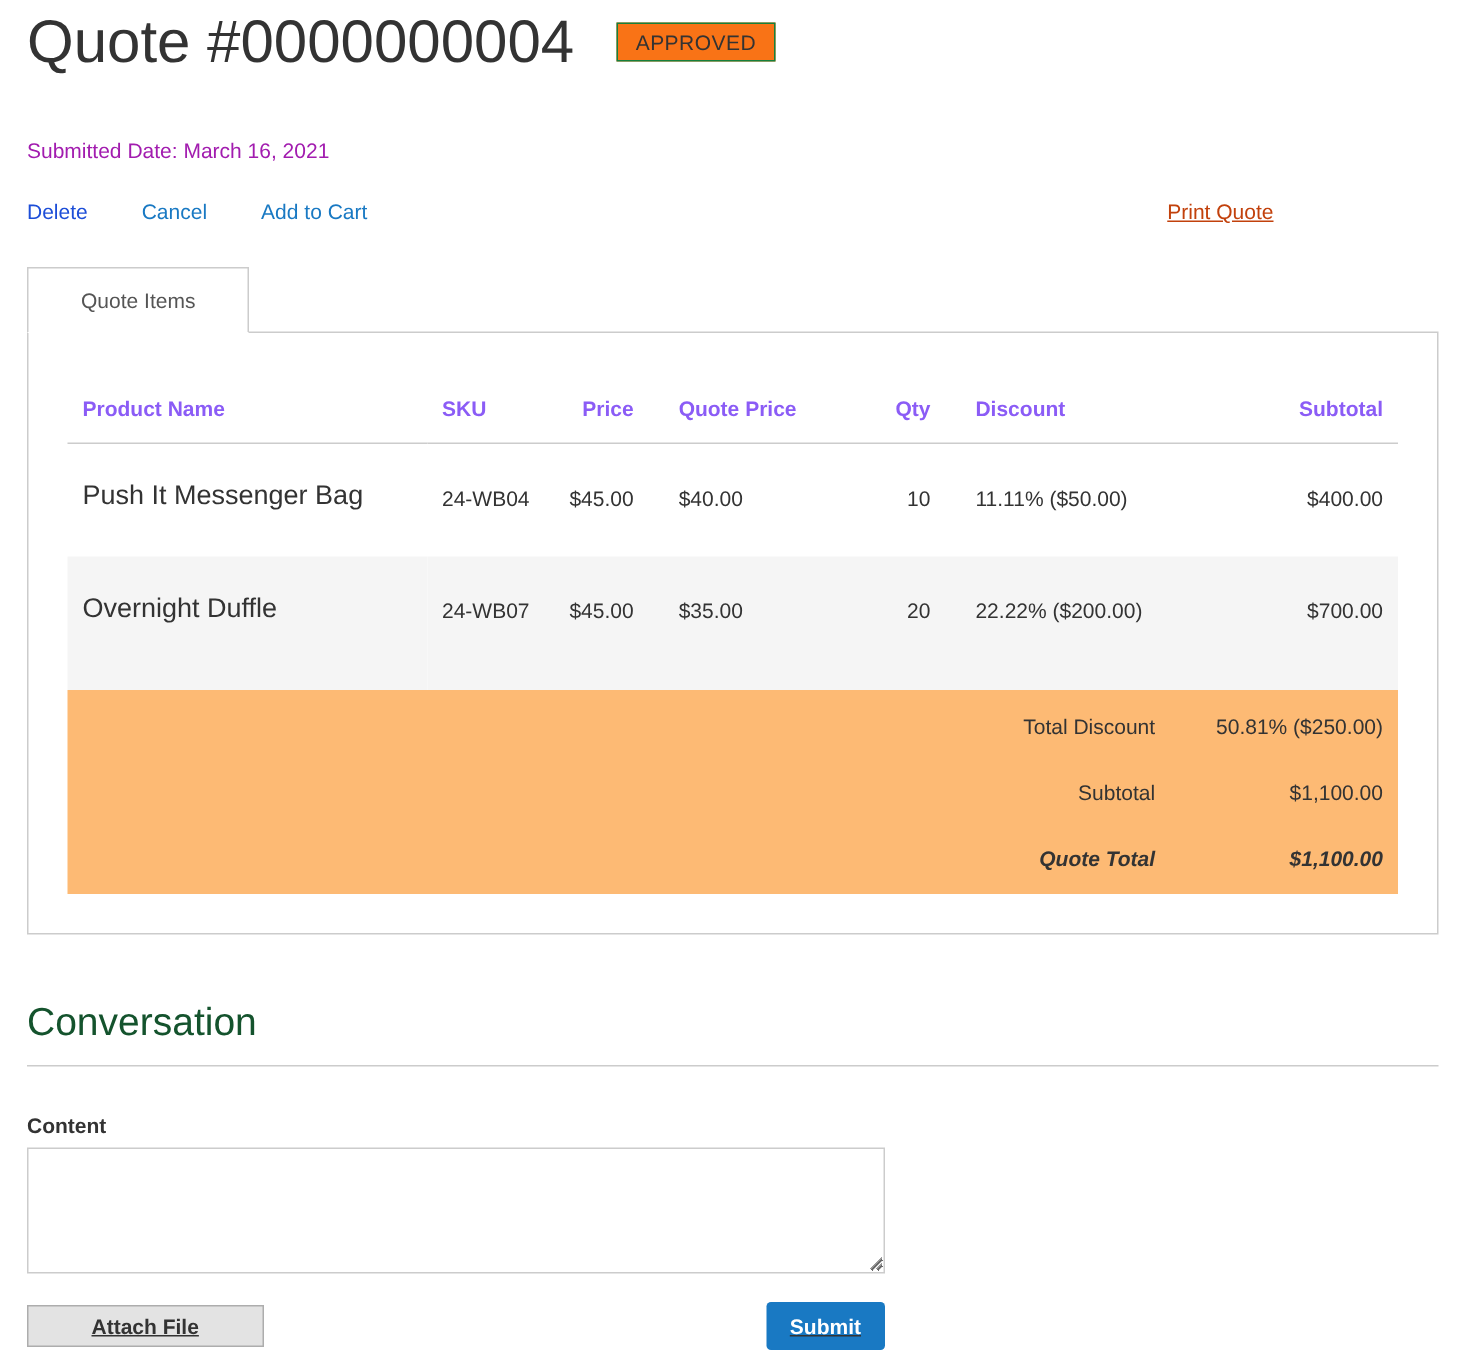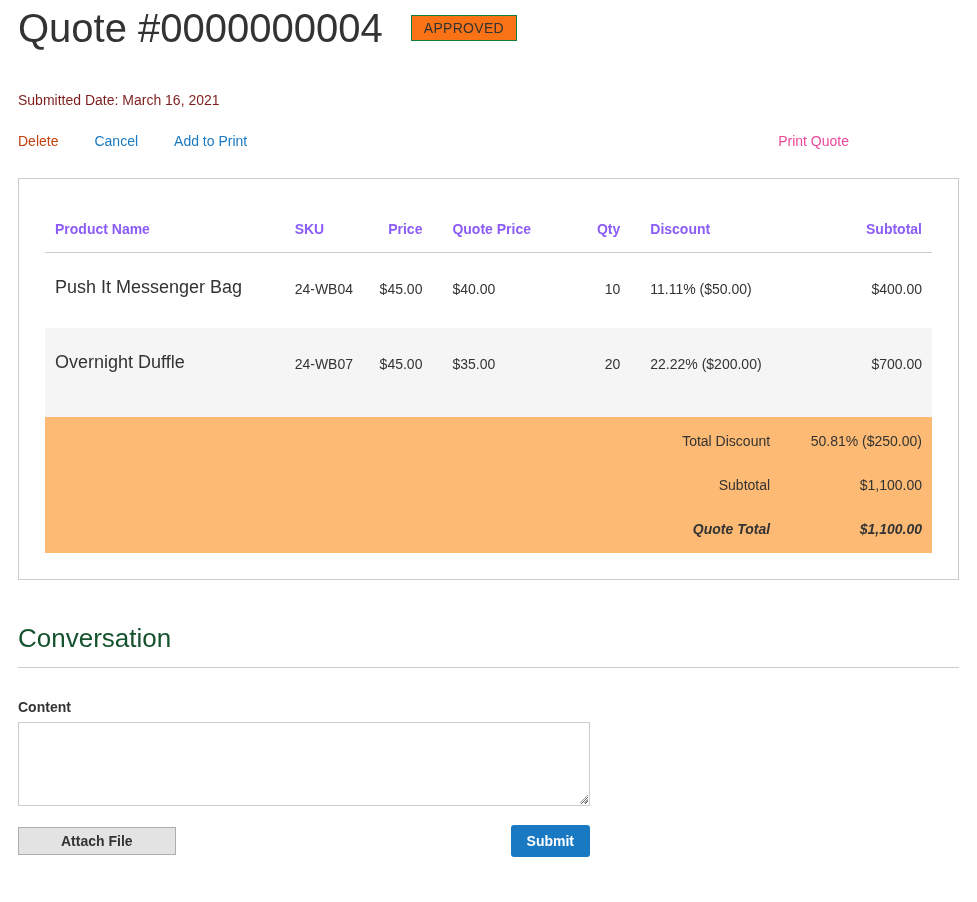--- a/index.html
+++ b/index.html
@@ -16,21 +16,21 @@
   .title-row { display: flex; align-items: flex-start; margin-top: 6px; }
   .page-title {
     font-size: 40px; font-weight: 300; line-height: 1.1;
     margin: 0; color: #333; letter-spacing: 0;
   }
   .status-badge {
     display: inline-block; margin-left: 28px; margin-top: 9px;
     border: 1px solid #15803d; background: #f97316; color: #333;
     font-size: 14px; padding: 4px 12px; letter-spacing: 0.3px;
   }
-  .submitted-date { margin-top: 42px; font-size: 14px; color: #7f1d1d; }
+  .submitted-date { margin-top: 42px; font-size: 14px; color: #a21caf; }
 
   
   .actions-row { display: flex; align-items: center; margin-top: 25px; }
   .actions-row a { text-decoration: none; font-size: 14px; cursor: pointer; }
   .left-links { display: flex; gap: 36px; }
   .print-link { margin-left: auto; margin-right: 110px; }
 
   
   .tabs { margin-top: 29px; }
   .tab {
@@ -86,21 +86,21 @@
     padding: 5px 8px; resize: both; display: block;
   }
   .resize-grip {
     position: absolute; right: 2px; bottom: 3px; width: 10px; height: 10px;
     pointer-events: none;
     background: repeating-linear-gradient(-45deg, transparent, transparent 2px, #999 2px, #999 3px);
     clip-path: polygon(100% 0, 100% 100%, 0 100%);
   }
   .buttons-row {
     width: 572px; margin-top: 16px;
-    display: flex; justify-content: space-between; align-items: center;
+    display: flex; justify-content: space-between; align-items: center; text-decoration: underline;
   }
   .attach-button {
     background: #e3e3e3; border: 1px solid #adadad; color: #333;
     font-family: "Liberation Sans", sans-serif;
     font-size: 14px; font-weight: bold; padding: 5px 42px; cursor: pointer;
   }
   .submit-button {
     color: #fff; border: none; border-radius: 3px;
     font-family: "Liberation Sans", sans-serif;
     font-size: 14px; font-weight: bold; padding: 8px 16px; cursor: pointer;
@@ -115,29 +115,30 @@
   <div class="title-row">
     <h1 class="page-title">Quote #0000000004</h1>
     <span class="status-badge">APPROVED</span>
   </div>
 
   <div class="submitted-date">Submitted Date: March 16, 2021</div>
 
   
   <div class="actions-row">
     <div class="left-links">
-      <a class="action-link" style="color: #c2410c;">Delete</a>
+      <a class="action-link" style="color: #1d4ed8;">Delete</a>
       <a class="action-link" style="color: rgb(25, 121, 195);">Cancel</a>
-      <a class="action-link" style="color: rgb(25, 121, 195);">Add to Print</a>
+      <a class="action-link" style="color: rgb(25, 121, 195);">Add to Cart</a>
     </div>
-    <a class="print-link" style="color: #ec4899;">Print Quote</a>
+    <a class="print-link" style="color: #c2410c; text-decoration: underline;">Print Quote</a>
   </div>
 
   
   <div class="tabs">
+    <div class="tab">Quote Items</div>
 
     <div class="tab-content">
       <table class="quote-table">
         <thead>
           <tr>
             <th class="col-product">Product Name</th>
             <th class="col-sku">SKU</th>
             <th class="col-price">Price</th>
             <th class="col-qprice">Quote Price</th>
             <th class="col-qty">Qty</th>

